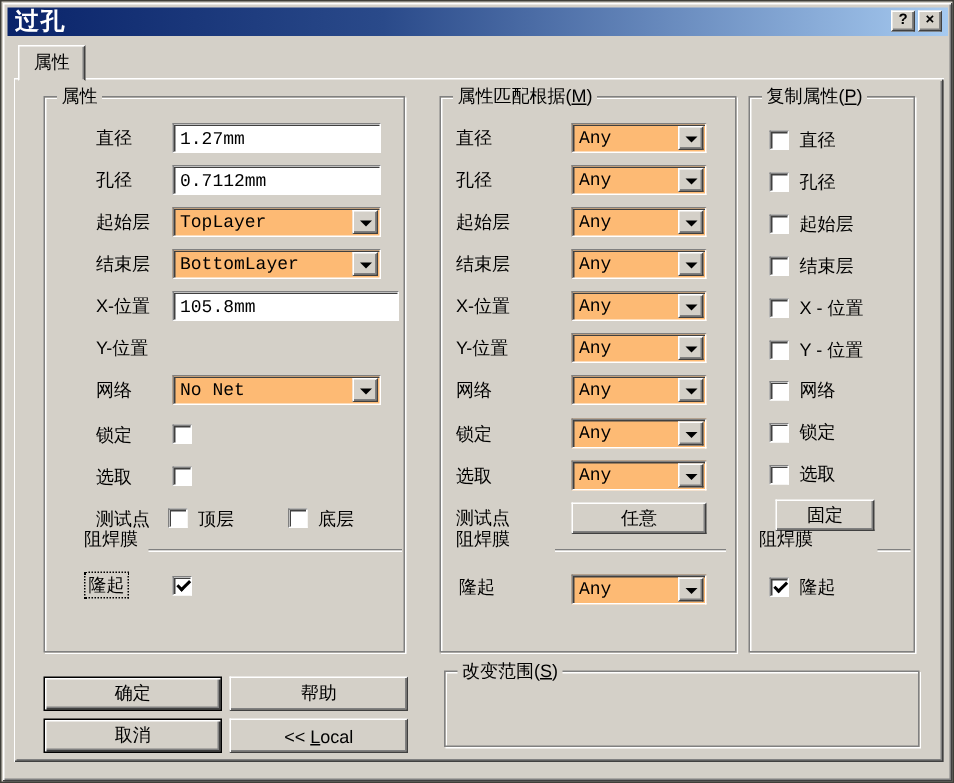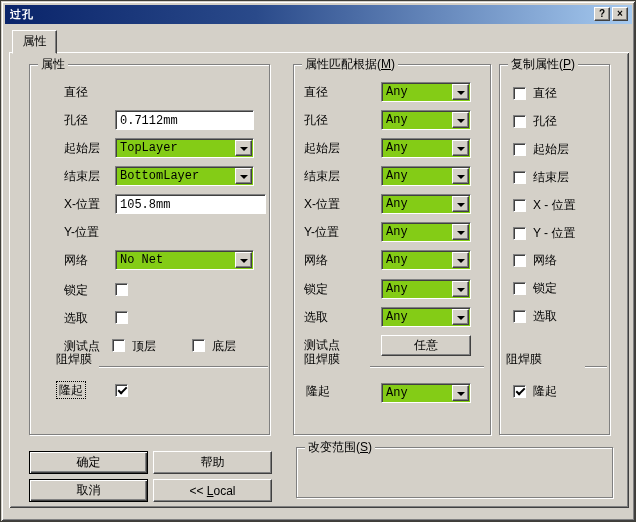--- a/index.html
+++ b/index.html
@@ -9,21 +9,21 @@
     border:1px solid #3f3e38;
     box-shadow: inset 1px 1px 0 #d4d0c8, inset -1px -1px 0 #404040,
                 inset 2px 2px 0 #ffffff, inset -2px -2px 0 #808080;
     font-size:12px; color:#000; overflow:hidden;
   }
   .titlebar{
     position:absolute; left:4px; top:4px; width:627px; height:19px;
     background:linear-gradient(90deg,#0a246a 0%,#2a4a8a 40%,#a6caf0 100%);
     display:flex; align-items:center;
   }
-  .title-text{ color:#fff; font-weight:bold; margin-left:5px; font-size:11px; letter-spacing:1px;}
+  .title-text{ color:#fff; font-weight:bold; margin-left:5px; font-size:16px; letter-spacing:1px;}
   .tbtn{
     position:absolute; top:2px; width:16px; height:14px; background:#d4d0c8;
     border:1px solid; border-color:#ffffff #404040 #404040 #ffffff;
     box-shadow: inset -1px -1px 0 #808080;
     font-size:10px; font-weight:bold; text-align:center; line-height:12px; color:#000;
   }
   .tbtn.help{ right:22px; } .tbtn.close{ right:4px; }
   .tab{
     position:absolute; left:11px; top:29px; width:45px; height:24px; background:#d4d0c8;
     border:1px solid; border-color:#ffffff #404040 #d4d0c8 #ffffff;
@@ -43,21 +43,21 @@
   .gt{ position:absolute; top:-8px; left:8px; background:#d4d0c8; padding:0 3px; line-height:14px; white-space:nowrap;}
   .lbl{ position:absolute; height:20px; line-height:20px; white-space:nowrap;}
   .mn{ text-decoration:underline; }
   .field{
     position:absolute; height:20px; background:#fff;
     border:1px solid; border-color:#808080 #ffffff #ffffff #808080;
     box-shadow: inset 1px 1px 0 #404040;
     font-family:"Liberation Mono",monospace; font-size:12px; padding:1px 0 0 4px; color:#000;
   }
   .combo{
-    position:absolute; height:20px; background:#84cc16;
+    position:absolute; height:20px; background:#fdba74;
     border:1px solid; border-color:#808080 #ffffff #ffffff #808080;
     box-shadow: inset 1px 1px 0 #404040;
   }
   .combo .val{ position:absolute; left:4px; top:2px; right:20px; font-family:"Liberation Mono",monospace; font-size:12px; white-space:nowrap; overflow:hidden;}
   .combo .arrow{
     position:absolute; top:1px; right:1px; bottom:1px; width:17px; background:#d4d0c8;
     border:1px solid; border-color:#ffffff #404040 #404040 #ffffff;
     box-shadow: inset -1px -1px 0 #808080;
     display:flex; align-items:center; justify-content:center;
   }
@@ -101,20 +101,21 @@
   <div class="tab">
     <span>属性</span>
   </div>
 
   <div class="panel"></div>
 
   <div class="grp" style="left:28px;top:63px;width:241px;height:371px;z-index:4">
     <span class="gt">属性</span>
 
     <span class="lbl" style="left:34px;top:17px">直径</span>
+    <input class="field" style="left: 85px; top: 17px; width: 139px;" value="1.27mm">
 
     <span class="lbl" style="left:34px;top:45px">孔径</span>
     <input class="field" style="left: 85px; top: 45px; width: 139px;" value="0.7112mm">
 
     <span class="lbl" style="left:34px;top:73px">起始层</span>
     <div class="combo" style="left:85px;top:73px;width:139px">
       <span class="val">TopLayer</span>
       <span class="arrow"></span>
     </div>
 
@@ -257,20 +258,21 @@
     </div>
     <div class="citem" style="left:13px;top:214px">
       <span class="cb"></span>
       <span class="t">锁定</span>
     </div>
     <div class="citem" style="left:13px;top:242px">
       <span class="cb"></span>
       <span class="t">选取</span>
     </div>
 
+    <div class="btn" style="left:17px;top:268px;width:66px;height:21px">固定</div>
 
     <span class="lbl" style="left:6px;top:286px;height:16px;line-height:16px">阻焊膜</span>
     <span class="hline" style="left:85px;top:301px;width:22px"></span>
 
     <div class="citem" style="left:13px;top:317px">
       <span class="cb checked"></span>
       <span class="t">隆起</span>
     </div>
   </div>
 

